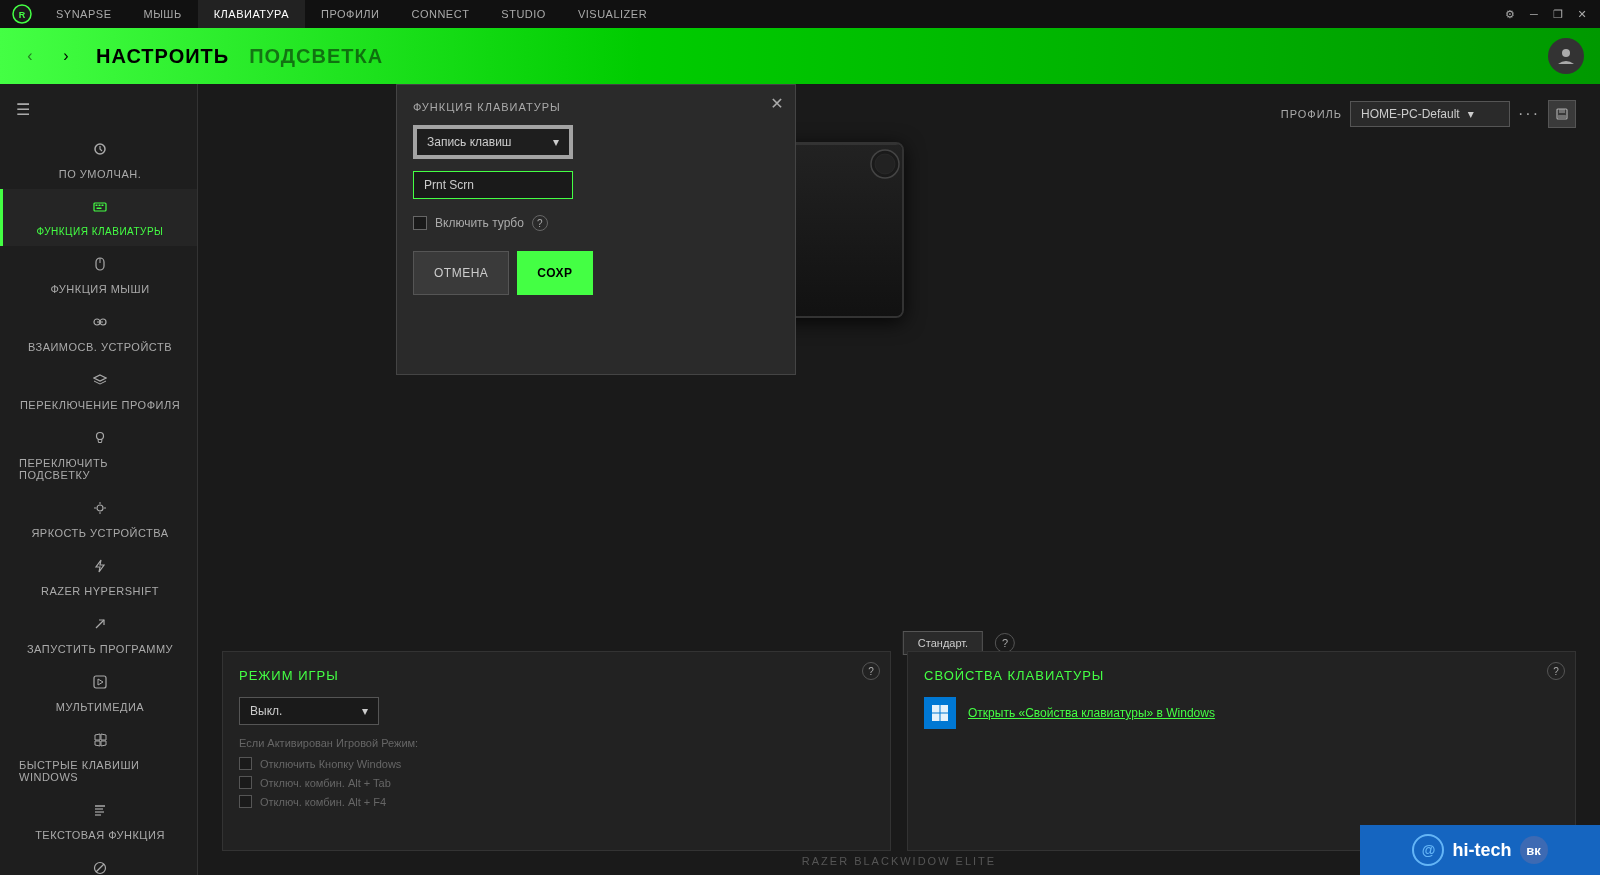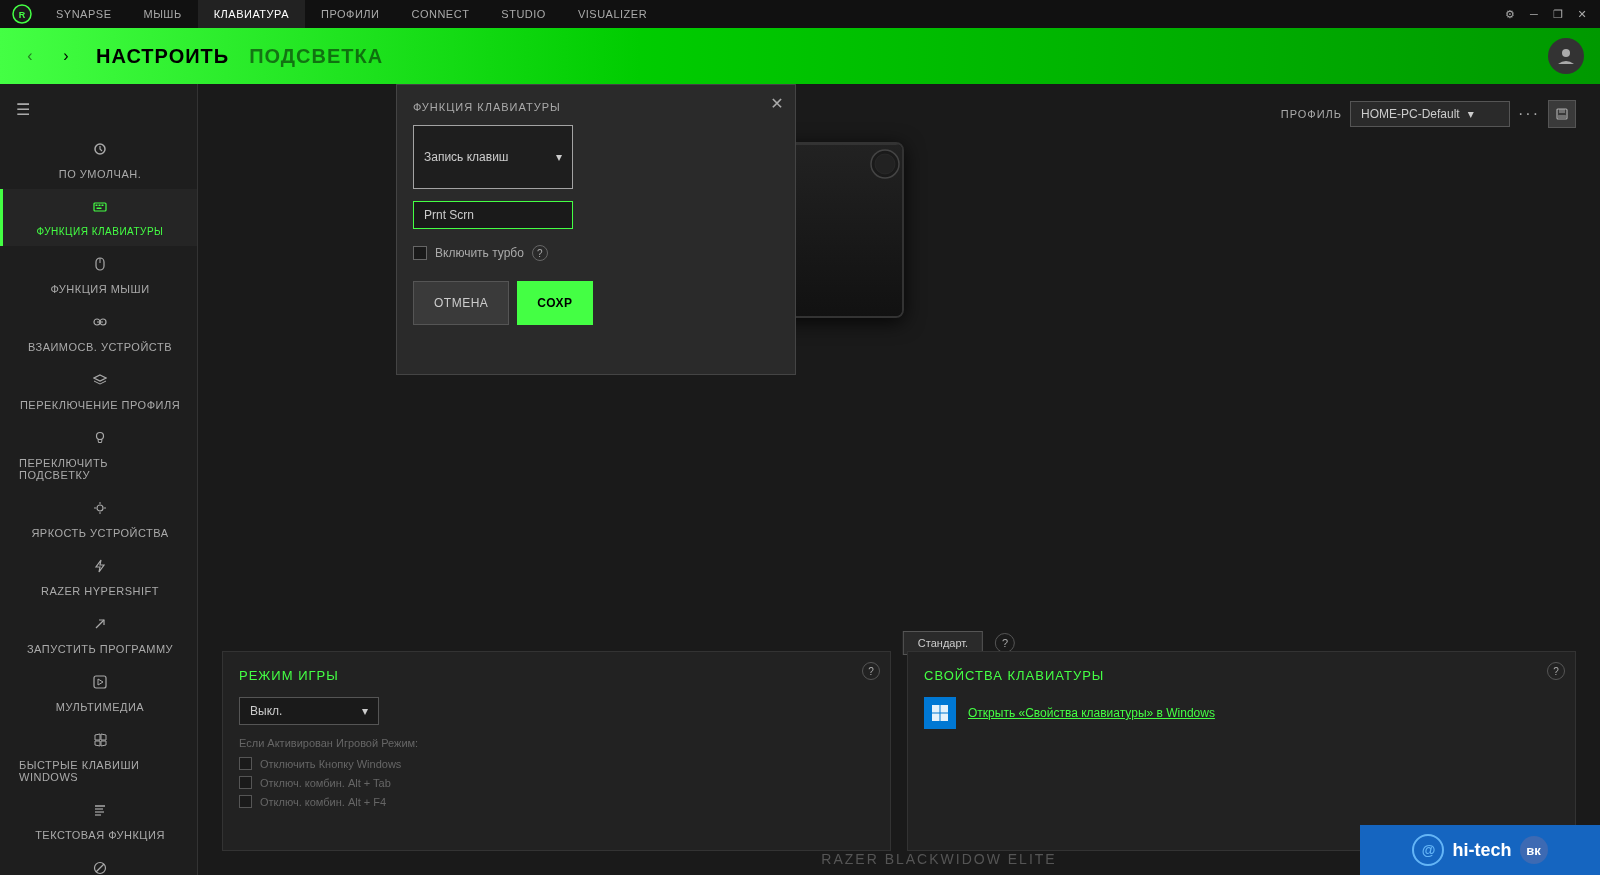--- a/index.html
+++ b/index.html
@@ -196,24 +196,24 @@
     .popup-title {
       font-size: 11px;
       color: #aaa;
       text-transform: uppercase;
       letter-spacing: 1px;
       margin-bottom: 12px;
     }
     .popup-dropdown {
       width: 160px;
       background: #1e1e1e;
-      border: 1px solid #a3a3a3;
+      border: 4px solid #a3a3a3;
       color: #ccc;
       font-size: 12px;
-      padding: 24px 10px;
+      padding: 6px 10px;
       display: flex;
       align-items: center;
       justify-content: space-between;
       cursor: pointer;
       margin-bottom: 12px;
     }
     .popup-input {
       width: 160px;
       background: #1a1a1a;
       border: 1px solid #44ff44;
@@ -469,25 +469,24 @@
       cursor: pointer;
     }
 
     
     .bottom-status {
       position: absolute;
       bottom: 8px;
       left: 50%;
       transform: translateX(-50%);
       color: #555;
-      font-size: 14px;
+      font-size: 11px;
       text-transform: uppercase;
       letter-spacing: 2px;
       white-space: nowrap;
-      margin-left: 40px;
     }
 
     
     .watermark {
       position: absolute;
       bottom: 0;
       right: 0;
       width: 240px;
       height: 50px;
       background: #1565c0;

